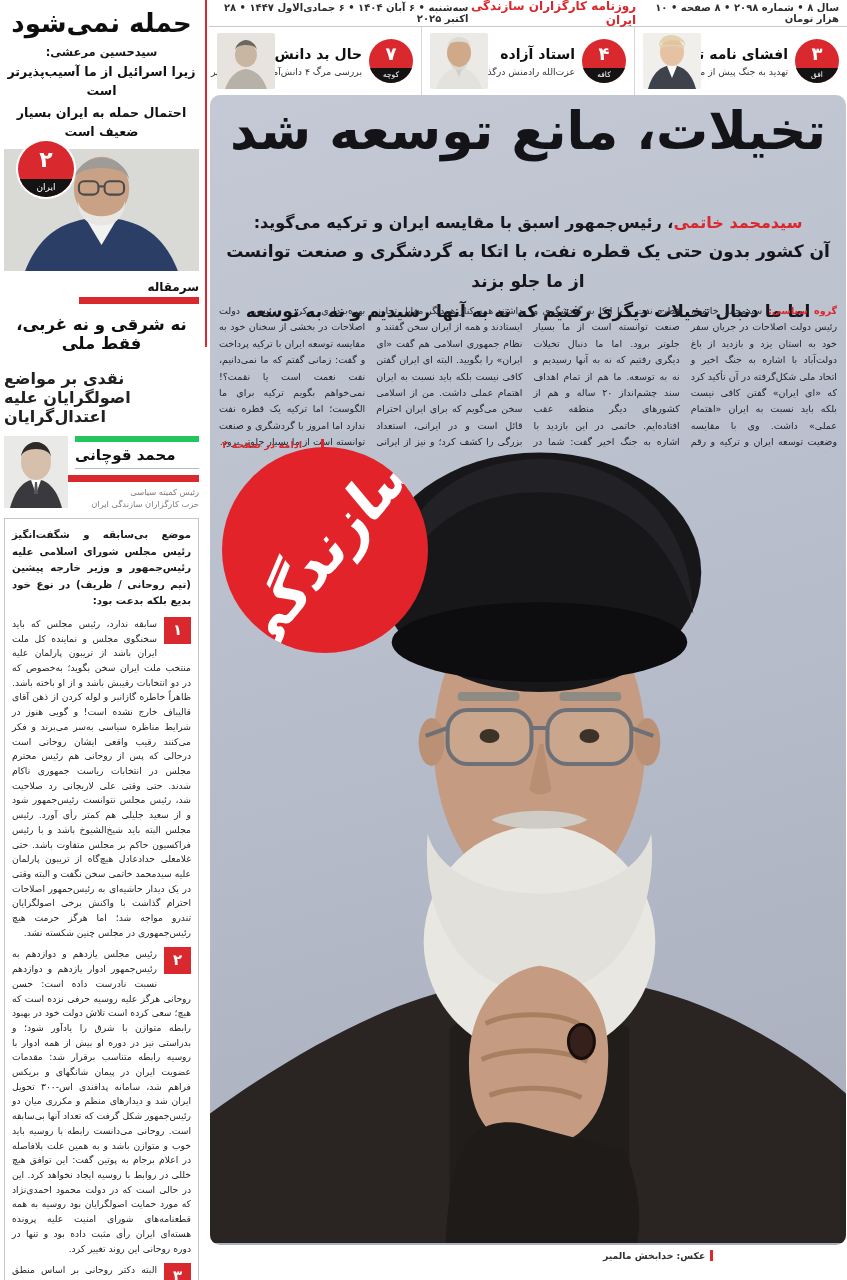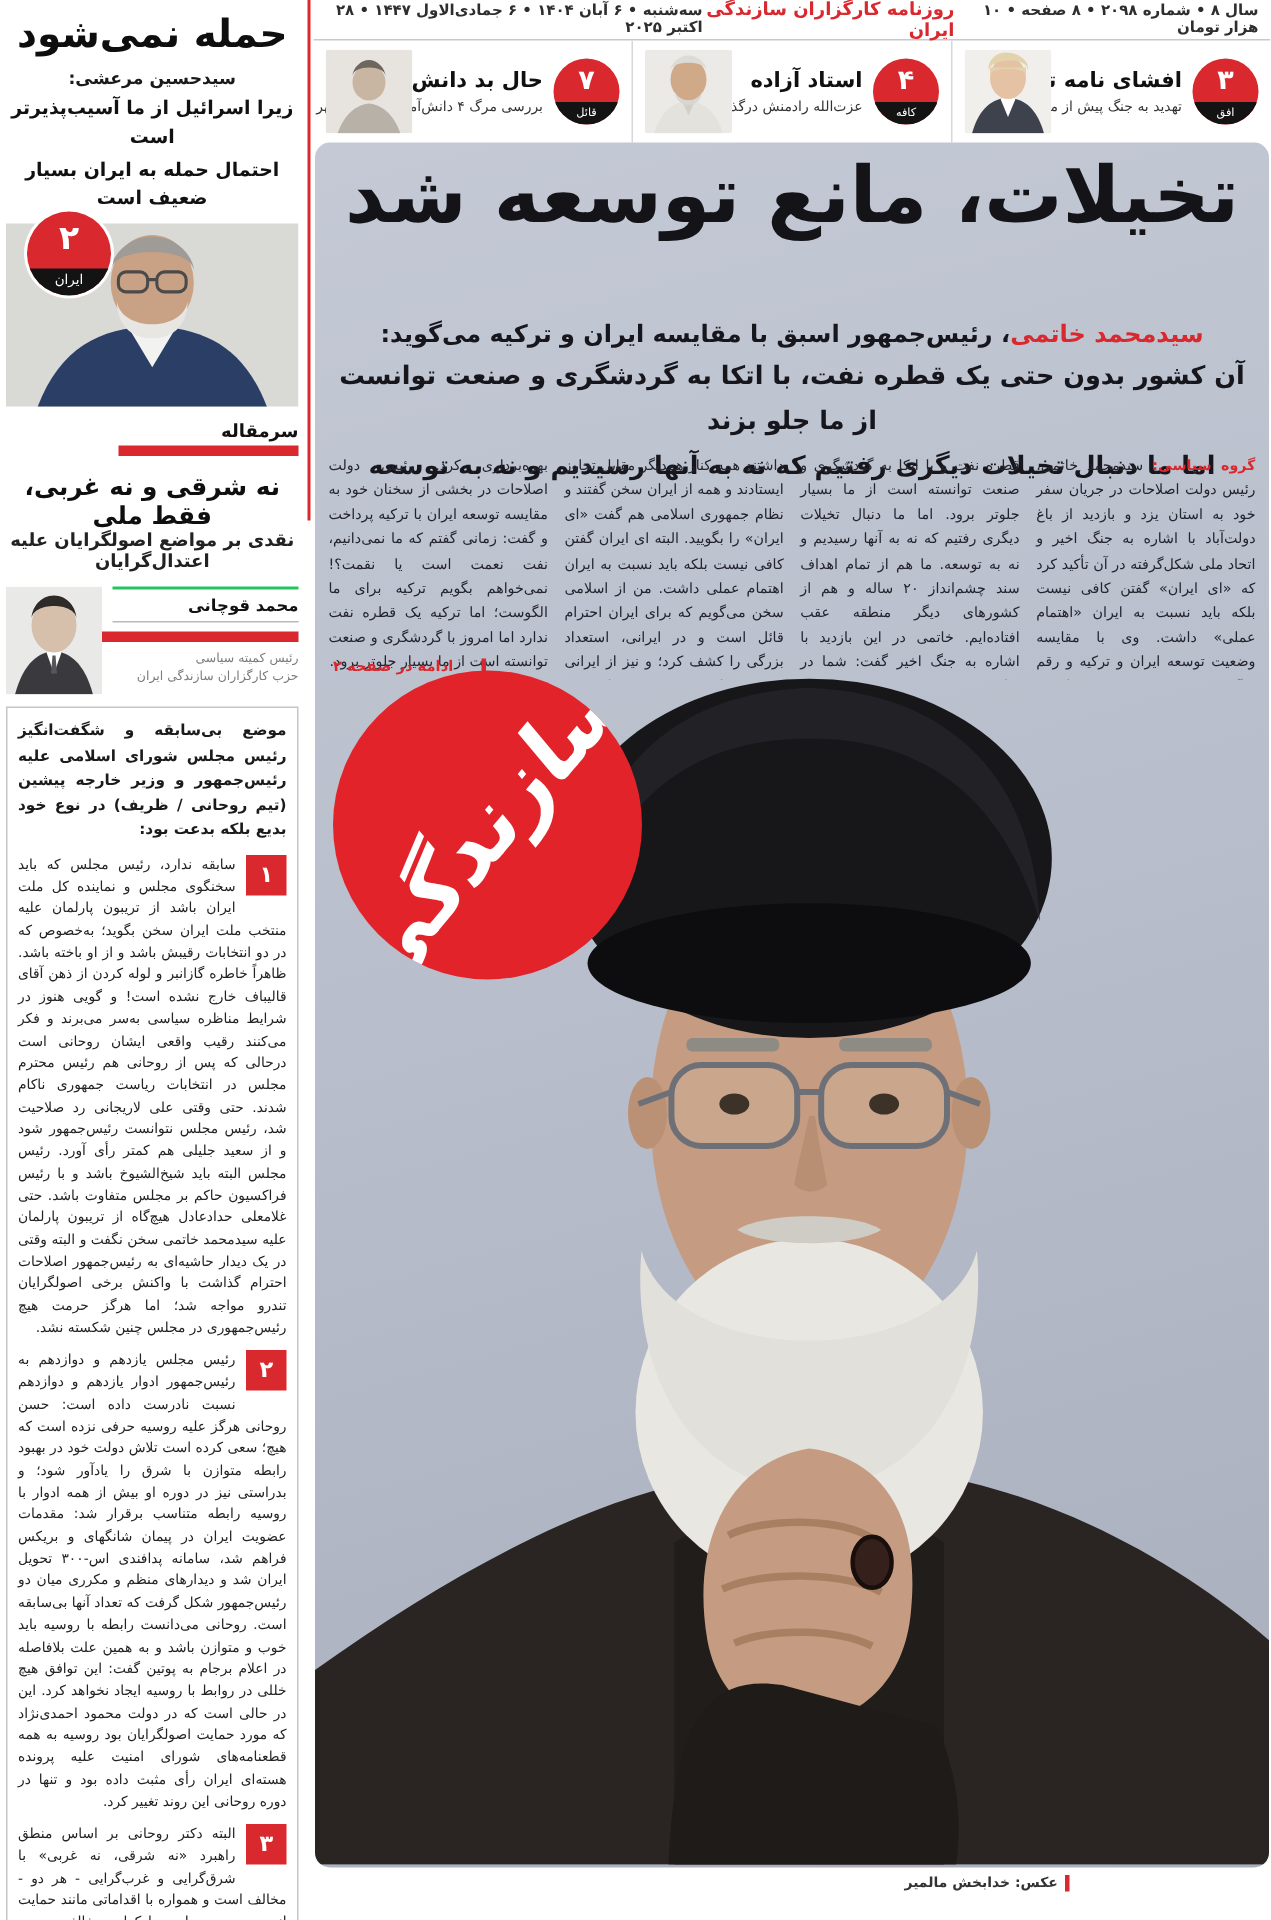--- a/index.html
+++ b/index.html
@@ -24,24 +24,24 @@
   .badge{position:relative;width:44px;height:44px;border-radius:50%;background:var(--red);overflow:hidden;flex:0 0 auto}
   .badge .num{display:block;text-align:center;line-height:29px;color:#fff;font-weight:bold;font-size:18px}
   .badge .sec{position:absolute;bottom:0;left:0;right:0;height:15px;background:#131313;color:#fff;font-size:7.5px;text-align:center;line-height:14px}
   .badge.big{width:56px;height:56px;position:absolute;top:-8px;left:14px;z-index:3;box-shadow:0 0 0 2px #fff}
   .badge.big .num{line-height:38px;font-size:22px}
   .badge.big .sec{height:18px;font-size:9px;line-height:17px}
   .kicker-row{margin-top:9px}
   .kicker-label{font-size:12px;font-weight:bold;color:#111;text-align:right;padding-left:2px}
   .kickbar{width:120px;height:7px;background:var(--red);margin-top:3px}
   .e-title{font-size:16.5px;font-weight:bold;text-align:center;color:#0f0f0f;margin-top:11px;letter-spacing:-.4px}
-  .e-sub{font-size:12px;font-weight:bold;text-align:center;color:#222;margin-top:0}
+  .e-sub{font-size:16px;font-weight:bold;text-align:left;color:#222;margin-top:16px}
   .author{display:flex;gap:7px;margin-top:10px;align-items:flex-start}
   .a-meta{flex:1;min-width:0}
-  .a-name{font-size:11px;font-weight:bold;color:#111;border-top:2px solid #22c55e;border-bottom:1px solid #b9b9b9;padding:4px 0;text-align:right}
+  .a-name{font-size:15px;font-weight:bold;color:#111;border-top:6px solid #22c55e;border-bottom:1px solid #b9b9b9;padding:4px 0;text-align:left}
   .redbar-author{width:132px;height:7px;background:var(--red);margin-top:6px}
   .a-roles{font-size:8.3px;color:#7c7c7c;margin-top:4px;line-height:12px;text-align:right}
   .a-photo{width:64px;height:72px;flex:0 0 auto;overflow:hidden}
   .a-photo svg{width:100%;height:100%;display:block}
   .e-box{position:relative;border:1px solid #c6c6c6;margin-top:8px;height:852px;padding:8px 7px 20px;overflow:hidden}
   .e-intro{font-size:10.2px;line-height:16.6px;text-align:justify;color:#1b1b1b;font-weight:bold}
   .e-sec{margin-top:7px;font-size:9.2px;line-height:14.7px;text-align:justify;color:#232323}
   .e-num{float:right;width:27px;height:27px;background:var(--red);color:#fff;font-weight:bold;font-size:15px;text-align:center;line-height:27px;margin-left:7px;margin-bottom:3px}
 
   
@@ -201,21 +201,21 @@
             <ellipse cx="29" cy="20" rx="12" ry="14" fill="#cfa988"></ellipse>
             <path d="M17 14 C18 7 40 7 41 14 C41 9 35 4 29 4 C23 4 17 9 17 14 Z" fill="#dddbd6"></path>
             <path d="M20 28 C23 36 35 36 38 28 C38 33 34 37 29 37 C24 37 20 33 20 28 Z" fill="#d8d6d0"></path>
           </svg>
         </div>
       </div>
 
       <div class="strip-item">
         <div class="badge">
           <span class="num">۷</span>
-          <span class="sec">قائل</span>
+          <span class="sec">کوچه</span>
         </div>
         <div class="s-text">
           <div class="s-title">حال بد دانش‌آموزان</div>
           <div class="s-sub">بررسی مرگ ۴ دانش‌آموز از ابتدای مهر</div>
         </div>
         <div class="s-photo">
           <svg viewBox="0 0 58 56" preserveAspectRatio="xMidYMid slice">
             <rect width="58" height="56" fill="#e7e4df"></rect>
             <ellipse cx="29" cy="22" rx="11" ry="12" fill="#c9b6a2"></ellipse>
             <path d="M8 56 C13 42 21 37 29 36 C37 37 45 42 50 56 Z" fill="#b7b1a8"></path>

